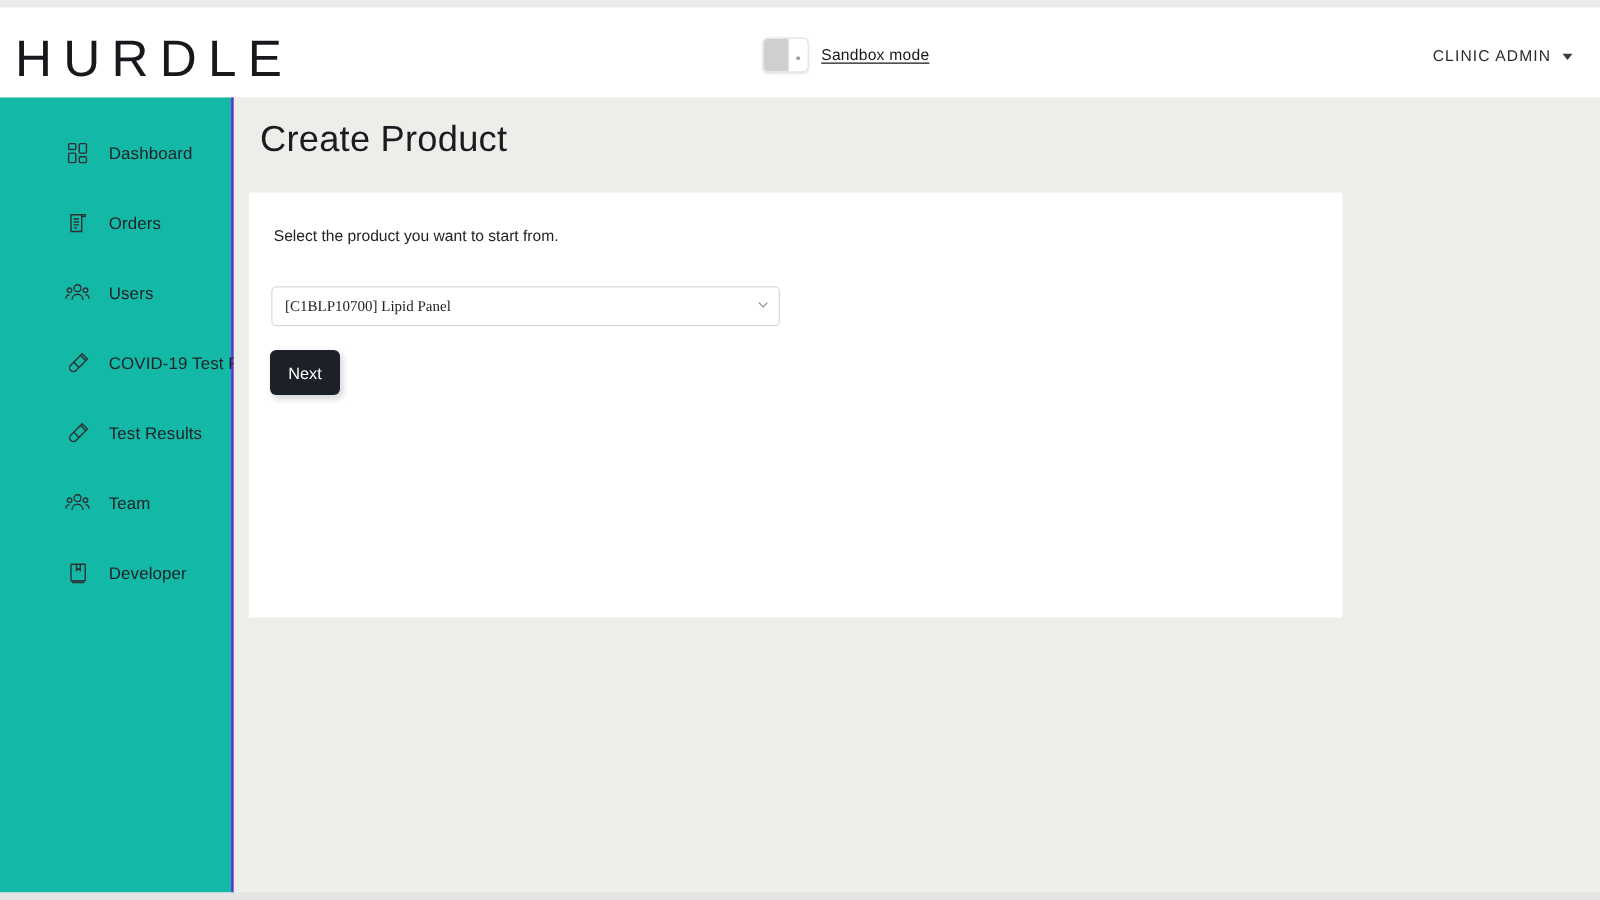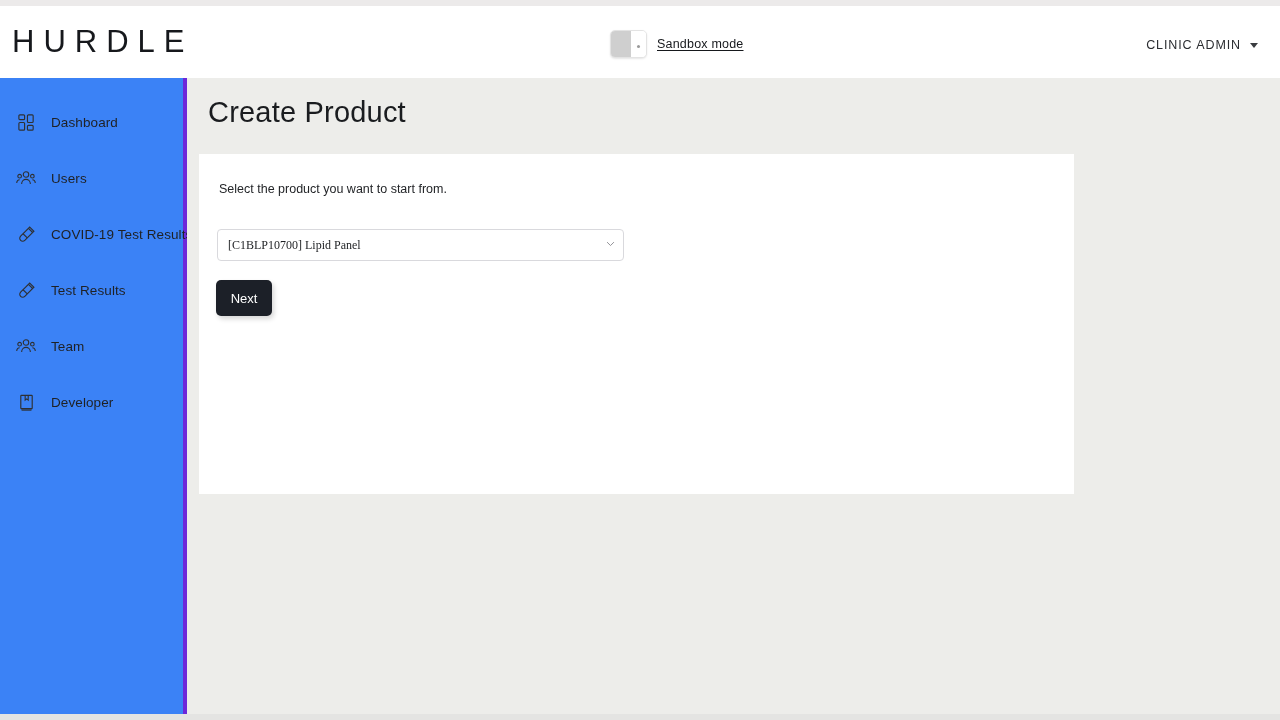--- a/index.html
+++ b/index.html
@@ -45,21 +45,21 @@
     height: 72px;
     background: #ffffff;
     display: flex;
     align-items: center;
   }
   .logo {
     position: absolute;
     left: 12px;
     top: 18px;
     font-family: "Liberation Sans", sans-serif;
-    font-size: 31px;
+    font-size: 41px;
     font-weight: 400;
     letter-spacing: 9px;
     color: #16181c;
   }
 
   .sandbox-wrap {
     position: absolute;
     left: 610px;
     top: 24px;
     display: flex;
@@ -125,23 +125,24 @@
     border-right: 4.5px solid transparent;
     border-top: 5px solid #3a3c40;
   }
 
   
   .sidebar {
     position: absolute;
     top: 78px; left: 0;
     width: 187px;
     height: 636px;
-    background: #3b82f6;
-    border-right: 4px solid #6d28d9;
+    background: #14b8a6;
+    border-right: 2px solid #6d28d9;
     padding-top: 16px;
+    padding-left: 36px;
   }
   .nav-item {
     position: relative;
     display: flex;
     align-items: center;
     gap: 15px;
     height: 56px;
     padding-left: 16px;
     cursor: pointer;
     color: #2e3033;
@@ -283,20 +284,33 @@
         <svg width="19" height="19" viewBox="0 0 20 20" fill="none" stroke="#2e3033" stroke-width="1.2">
           <rect x="2" y="2" width="6" height="5" rx="1"></rect>
           <rect x="11" y="2" width="6" height="8" rx="1"></rect>
           <rect x="2" y="10" width="6" height="8" rx="1"></rect>
           <rect x="11" y="13" width="6" height="5" rx="1"></rect>
         </svg>
       </span>
       <span class="nav-label">Dashboard</span>
     </div>
 
+    <div class="nav-item">
+      <span class="nav-icon">
+        <svg width="19" height="19" viewBox="0 0 20 20" fill="none" stroke="#2e3033" stroke-width="1.2">
+          <path d="M4 3 h9 v14 H4 z"></path>
+          <path d="M13 3 h3 v1.5 h-3"></path>
+          <line x1="6.2" y1="6.5" x2="10.8" y2="6.5"></line>
+          <line x1="6.2" y1="9" x2="10.8" y2="9"></line>
+          <line x1="6.2" y1="11.5" x2="10.8" y2="11.5"></line>
+          <line x1="6.2" y1="14" x2="9.2" y2="14"></line>
+        </svg>
+      </span>
+      <span class="nav-label">Orders</span>
+    </div>
 
     <div class="nav-item">
       <span class="nav-icon">
         <svg width="20" height="20" viewBox="0 0 22 20" fill="none" stroke="#2e3033" stroke-width="1.2">
           <circle cx="11" cy="6.2" r="3"></circle>
           <path d="M6.2 16.5 c0-3 2.2-5 4.8-5 s4.8 2 4.8 5"></path>
           <circle cx="4" cy="8" r="2"></circle>
           <path d="M0.8 15.5 c0-2.2 1.4-3.6 3.2-3.6"></path>
           <circle cx="18" cy="8" r="2"></circle>
           <path d="M21.2 15.5 c0-2.2-1.4-3.6-3.2-3.6"></path>

